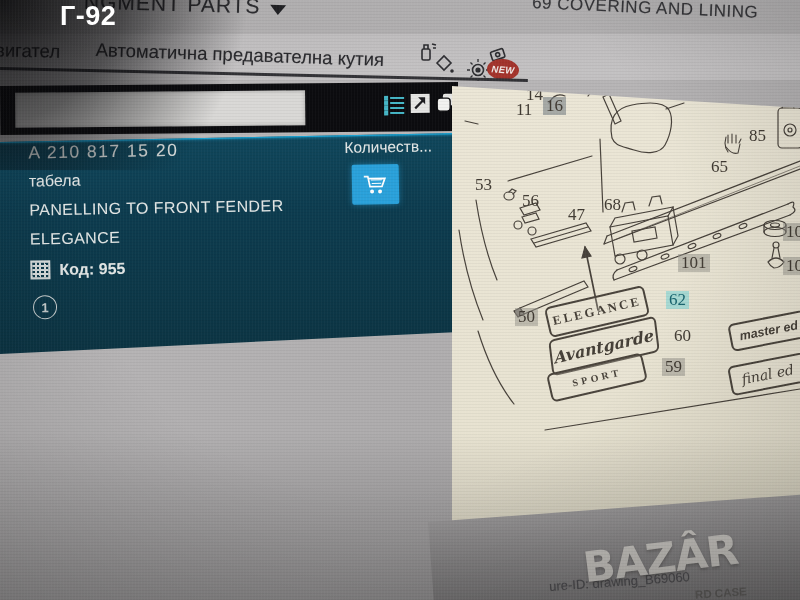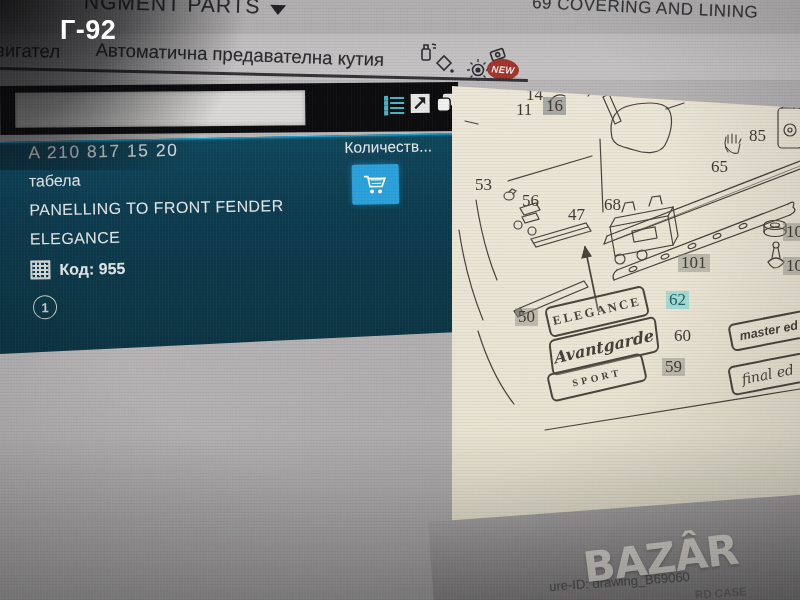--- a/index.html
+++ b/index.html
@@ -60,21 +60,21 @@
   .b-boldit{font-family:"Liberation Sans",sans-serif;font-weight:bold;font-style:italic;font-size:12.5px;}
   .b-scriptsm{font-family:"DejaVu Serif",serif;font-style:italic;font-size:14px;}
   
   .bottom-band{left:428px;top:522px;width:400px;height:120px;
     background:linear-gradient(180deg,#a3a1a2,#7f7d7e);transform:rotate(-4.2deg);transform-origin:left top;}
   .drawing-id{color:#57565a;font-size:13px;transform:rotate(-4deg);white-space:nowrap;
     text-shadow:0 0 1px rgba(0,0,0,.2);}
   .watermark{color:#dcd9d4;font-size:42px;font-weight:bold;font-family:"DejaVu Sans",sans-serif;
     letter-spacing:-1px;transform:rotate(-7deg);text-shadow:0 2px 3px rgba(60,58,55,.35);}
   .corner-txt{color:#6b6967;font-size:11.5px;font-weight:bold;transform:rotate(-4deg);white-space:nowrap;}
-  .overlay-label{left:60px;top:15px;color:#ffffff;font-size:27px;font-weight:bold;letter-spacing:.5px;z-index:60;}
+  .overlay-label{left:60px;top:1px;color:#ffffff;font-size:27px;font-weight:bold;letter-spacing:.5px;z-index:60;}
   
   .corner-shade{left:0;top:0;width:300px;height:170px;z-index:54;pointer-events:none;
     background:radial-gradient(circle at -4% -8%,rgba(8,8,10,.96) 0%,rgba(8,8,10,.6) 38%,rgba(8,8,10,0) 72%);}
   .texture{left:0;top:0;width:800px;height:600px;z-index:56;pointer-events:none;opacity:.5;
     background-image:repeating-linear-gradient(0deg,rgba(0,0,0,.07) 0 1px,transparent 1px 3px),
       repeating-linear-gradient(90deg,rgba(255,255,255,.05) 0 1px,transparent 1px 3px);}
   .vignette{left:0;top:0;width:800px;height:600px;z-index:55;pointer-events:none;background:
     radial-gradient(ellipse at 48% 38%,rgba(0,0,0,0) 50%,rgba(0,0,0,.16) 100%),
     linear-gradient(180deg,rgba(0,0,0,.10) 0%,rgba(0,0,0,0) 12%,rgba(0,0,0,0) 72%,rgba(0,0,0,.22) 100%);}
 </style>

